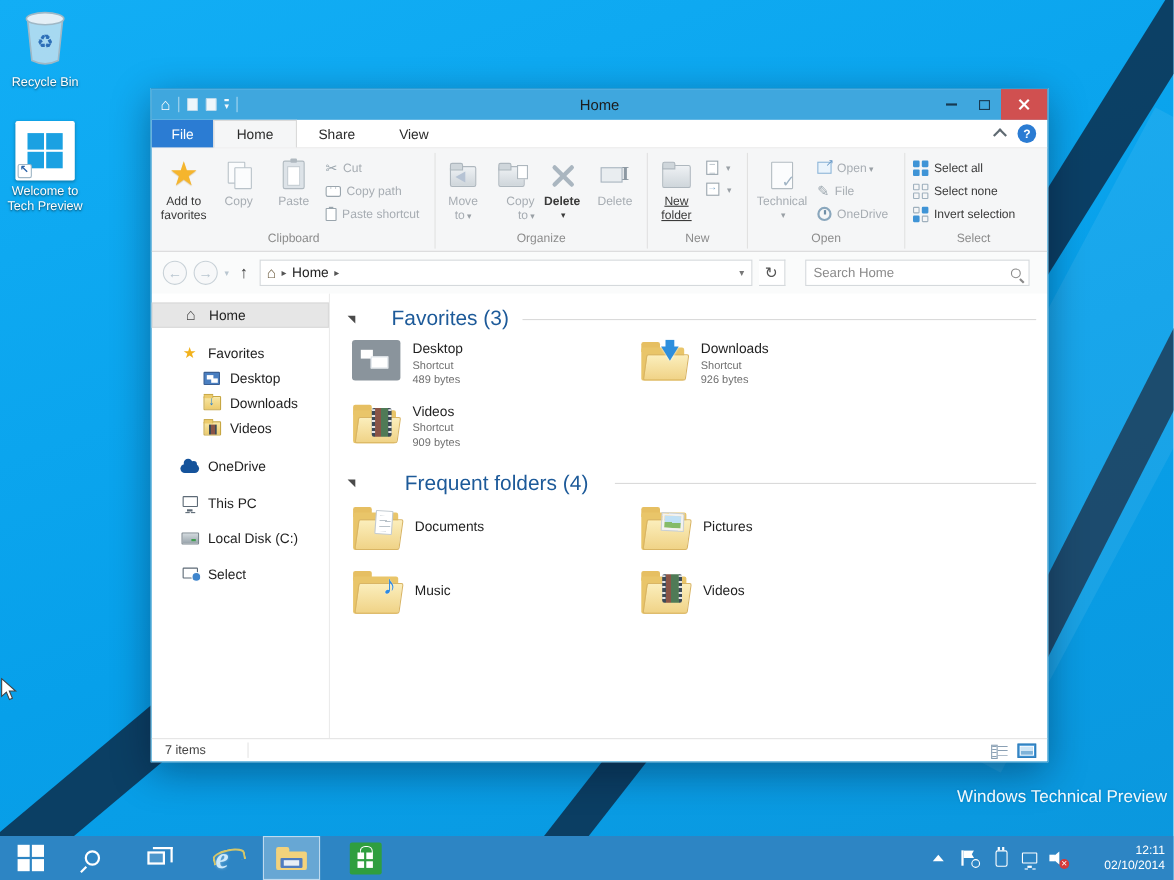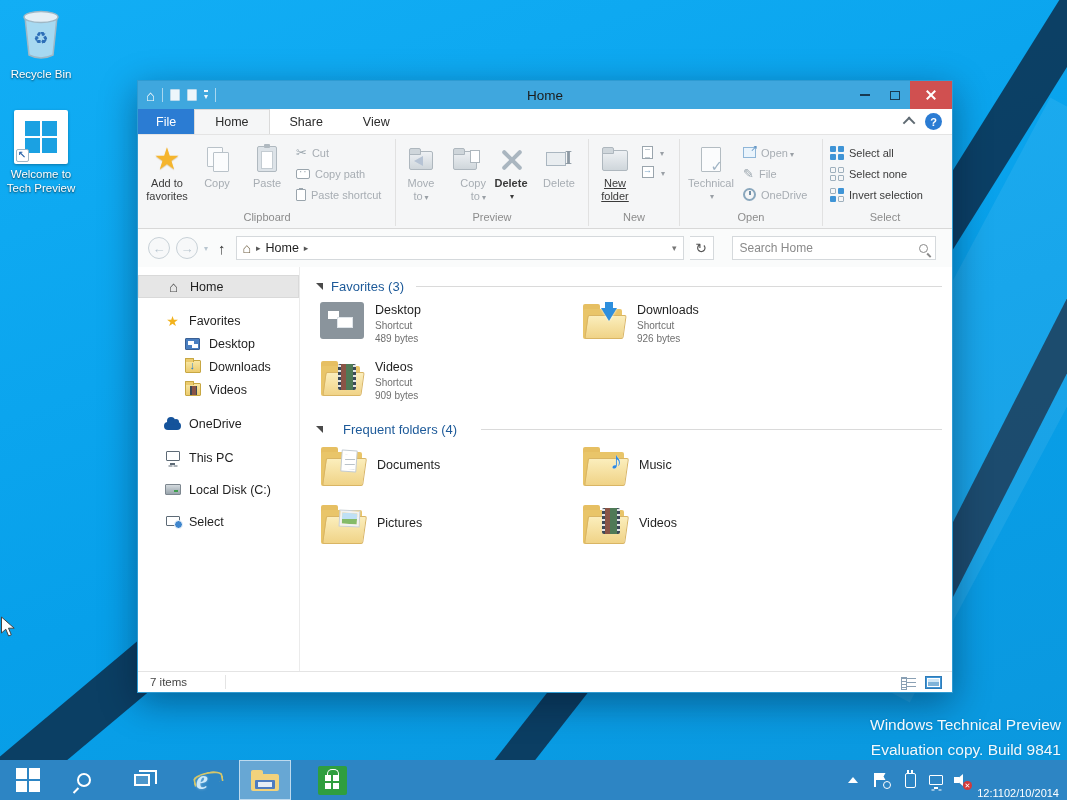--- a/index.html
+++ b/index.html
@@ -147,21 +147,21 @@
   .m-pc { width:14px; height:10px; border:1.5px solid #5d6a76; border-radius:1px; position:relative; margin-bottom:3px; }
   .m-pc::after { content:""; position:absolute; left:3px; bottom:-5px; width:5px; height:2px; background:#5d6a76; box-shadow:-2px 2px 0 -0.5px #5d6a76,3px 2px 0 -0.5px #5d6a76; }
   .m-hdd { width:16px; height:11px; background:linear-gradient(#d3dade,#98a3ab); border:1px solid #7d878f; border-radius:1px; position:relative; }
   .m-hdd::after { content:""; position:absolute; right:2px; bottom:2px; width:4px; height:2px; background:#3f9e4f; }
   .m-net { width:14px; height:10px; border:1.5px solid #5d6a76; border-radius:1px; position:relative; margin-bottom:2px; }
   .m-net::after { content:""; position:absolute; right:-4px; bottom:-4px; width:7px; height:7px; border-radius:50%; background:#3f86cd; border:1px solid #fff; }
 
   .main { flex:1; position:relative; overflow:hidden; }
   .ghdr { display:flex; align-items:center; gap:8px; margin:12px 10px 4px 16px; }
   .ghdr .tri { width:0; height:0; border-top:7px solid #4a4a4a; border-left:7px solid transparent; }
-  .ghdr .gtitle { font-size:13px; color:#1d5a99; white-space:nowrap; }
+  .ghdr .gtitle { font-size:19px; color:#1d5a99; white-space:nowrap;margin-left:25px; }
   .ghdr .rule { flex:1; height:1px; background:#dadada; margin-left:4px; }
   .tilegrid { display:grid; grid-template-columns:262px 262px; row-gap:13px; margin:8px 0 0 20px; }
   .tile { display:flex; gap:11px; align-items:flex-start; }
   .tile .ticon { flex:none; }
   .tile .tname { font-size:12.5px; color:#1f1f1f; line-height:1.35; }
   .tile .tsub { font-size:10px; color:#707070; line-height:1.35; }
   .tile-center { align-items:center; }
 
   
   .deskicon { width:44px; height:37px; background:#8a949c; border-radius:3px; padding:4px; }
@@ -224,21 +224,21 @@
   .tr-flag::after { content:""; position:absolute; left:2px; top:0; width:10px; height:7px; background:#fff; clip-path:polygon(0 0,100% 0,80% 50%,100% 100%,0 100%); }
   .tr-clock { position:absolute; right:-4px; bottom:-2px; width:8px; height:8px; border-radius:50%; background:#2d85c4; border:1.5px solid #fff; }
   .tr-power { width:11px; height:15px; border:1.5px solid #fff; border-radius:2px; position:relative; }
   .tr-power::before { content:""; position:absolute; left:1px; top:-4px; width:2px; height:3px; background:#fff; box-shadow:4px 0 0 #fff; }
   .tr-net { width:14px; height:10px; border:1.5px solid #fff; border-radius:1px; position:relative; }
   .tr-net::after { content:""; position:absolute; left:4px; bottom:-5px; width:4px; height:2px; background:#fff; box-shadow:-3px 2px 0 -0.5px #fff,4px 2px 0 -0.5px #fff; }
   .tr-vol { position:relative; width:14px; height:14px; }
   .tr-vol::before { content:""; position:absolute; left:0; top:4px; width:5px; height:6px; background:#fff; }
   .tr-vol::after { content:""; position:absolute; left:2px; top:1px; border-top:6px solid transparent; border-bottom:6px solid transparent; border-right:7px solid #fff; }
   .tr-vol .mute { position:absolute; right:-4px; bottom:-3px; width:9px; height:9px; border-radius:50%; background:#d43a3a; color:#fff; font-size:7px; line-height:9px; text-align:center; font-weight:bold; }
-  .tr-clocktxt { position:absolute; right:8px; top:0; height:40px; display:flex; flex-direction:row; justify-content:center; align-items:flex-end; color:#fff; font-size:11px; line-height:14px; }
+  .tr-clocktxt { position:absolute; right:8px; top:0; height:40px; display:flex; flex-direction:column; justify-content:center; align-items:flex-end; color:#fff; font-size:11px; line-height:14px; }
 
   
   .cursor { position:absolute; left:0px; top:616px; z-index:50; }
 </style>
 </head>
 <body>
 
 <div id="screen">
 
   <div class="beam" style="left:985px;top:-90px;width:42px;height:430px;transform:rotate(32deg);"></div>
@@ -376,21 +376,21 @@
             <span>Delete</span>
             <span class="caret-dk" style="margin-top:-3px;"></span>
           </div>
           <div class="bb dim" style="width:48px;">
             <span class="bico">
                 <span class="i-rename"></span>
               </span>
             <span>Delete</span>
           </div>
         </div>
-        <div class="glabel">Preview</div>
+        <div class="glabel">Organize</div>
       </div>
       <div class="gsep"></div>
 
       <div class="rgroup" style="width:84px;">
         <div class="gbody">
           <div class="bb" style="width:46px;text-decoration:underline;">
             <span class="bico">
                 <span class="i-gfolder" style="width:28px;height:24px;"></span>
               </span>
             <span>New folder</span>
@@ -609,32 +609,32 @@
                 <span class="f-front"></span>
                 <span class="f-ov ov-doc"></span>
             </span>
             <span class="tname">Documents</span>
           </div>
           <div class="tile tile-center">
             <span class="ticon folder" style="width:46px;height:42px;">
               <span class="f-tab"></span>
                 <span class="f-back"></span>
                 <span class="f-front"></span>
-                <span class="f-ov ov-note"></span>
-            </span>
-            <span class="tname">Music</span>
+                <span class="f-ov ov-pic"></span>
+            </span>
+            <span class="tname">Pictures</span>
           </div>
           <div class="tile tile-center">
             <span class="ticon folder" style="width:46px;height:42px;">
               <span class="f-tab"></span>
                 <span class="f-back"></span>
                 <span class="f-front"></span>
-                <span class="f-ov ov-pic"></span>
-            </span>
-            <span class="tname">Pictures</span>
+                <span class="f-ov ov-note"></span>
+            </span>
+            <span class="tname">Music</span>
           </div>
           <div class="tile tile-center">
             <span class="ticon folder" style="width:46px;height:42px;">
               <span class="f-tab"></span>
                 <span class="f-back"></span>
                 <span class="f-front"></span>
                 <span class="f-ov ov-film"></span>
             </span>
             <span class="tname">Videos</span>
           </div>
@@ -647,21 +647,20 @@
       <span class="ssep"></span>
       <div class="viewtoggles">
         <span class="vt-list"></span>
         <span class="vt-thumb"></span>
       </div>
     </div>
   </div>
 
   <div class="watermark">
     <div>Windows Technical Preview</div>
-    <div>Evaluation copy. Build 9841</div>
   </div>
 
   <div class="cursor">
     <svg width="16" height="22" viewBox="0 0 16 22">
         <path d="M1.5 1 L1.5 17 L5.8 13.2 L8.6 20 L11.3 18.8 L8.5 12.2 L14.2 12.2 Z" fill="#fff" stroke="#444" stroke-width="1"></path>
       </svg>
   </div>
 
   <div class="taskbar">
     <div class="tb" style="left:10px;width:36px;">

